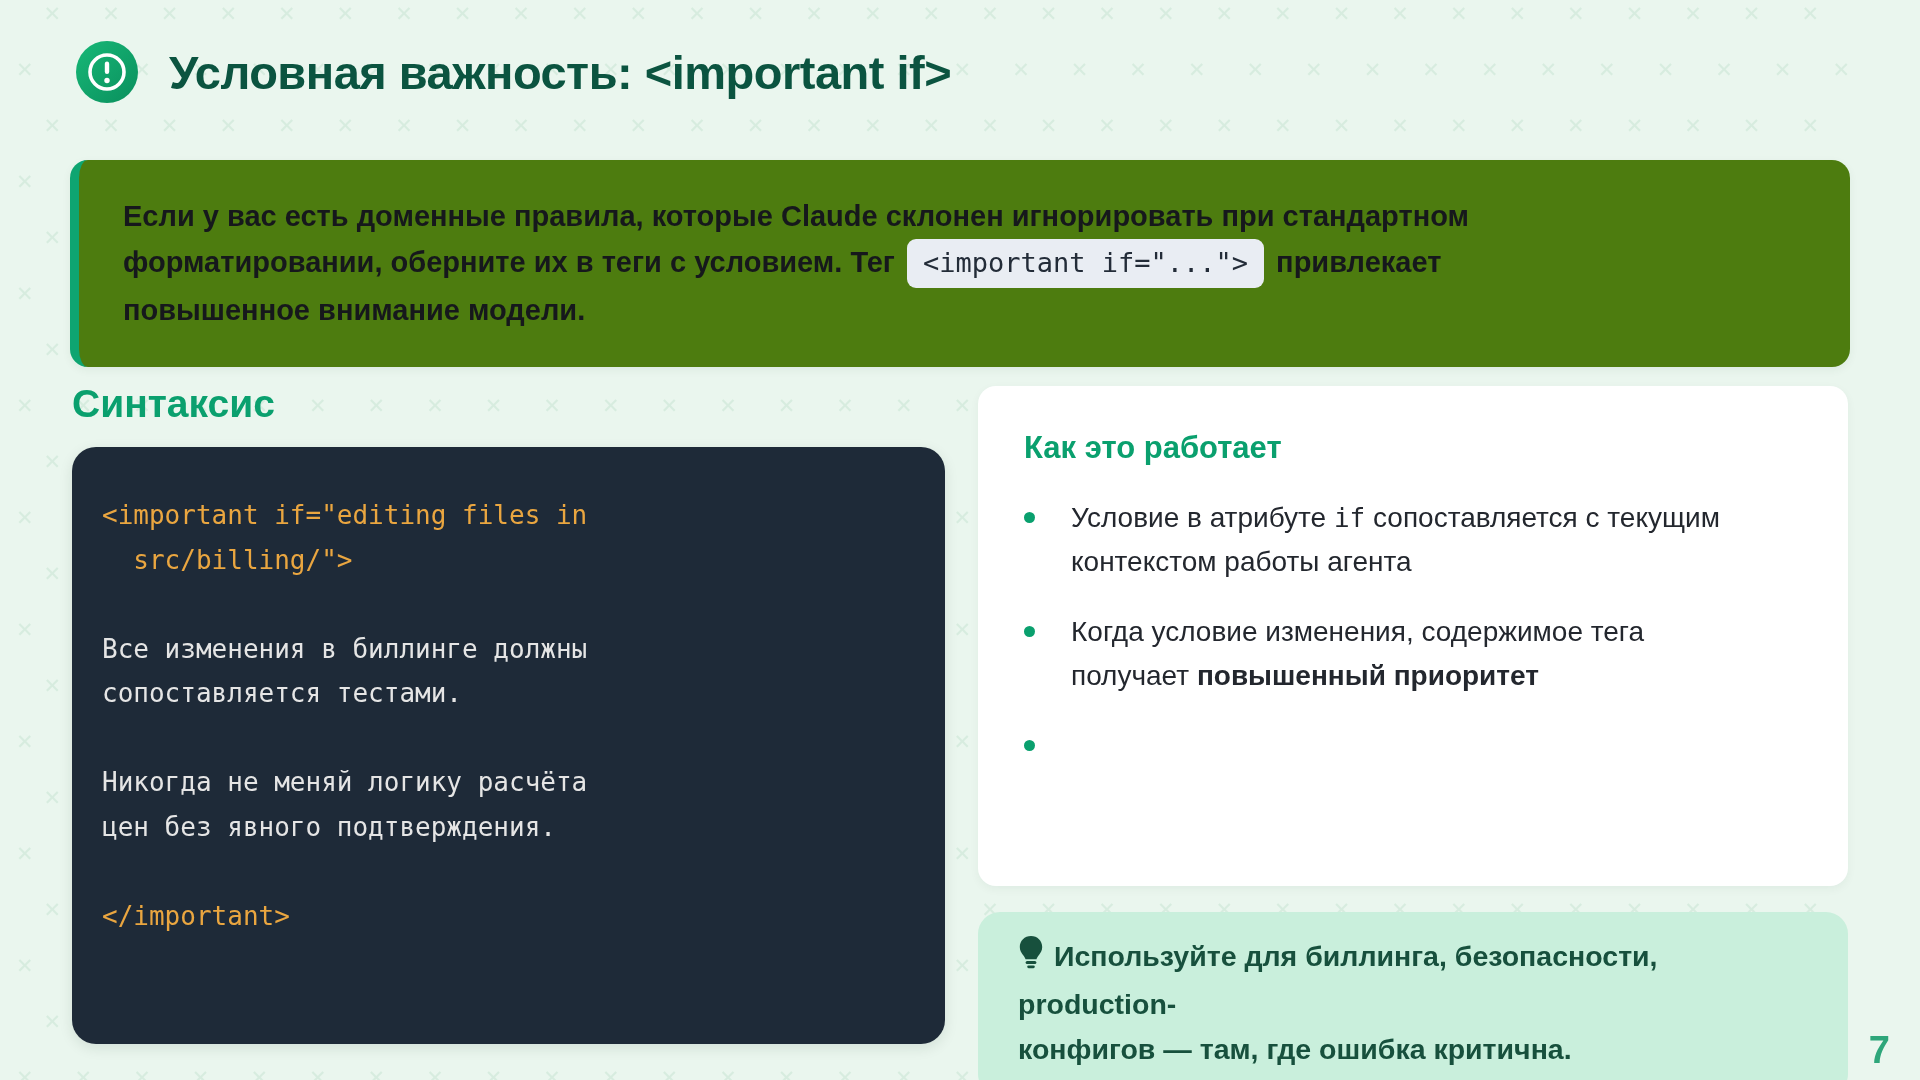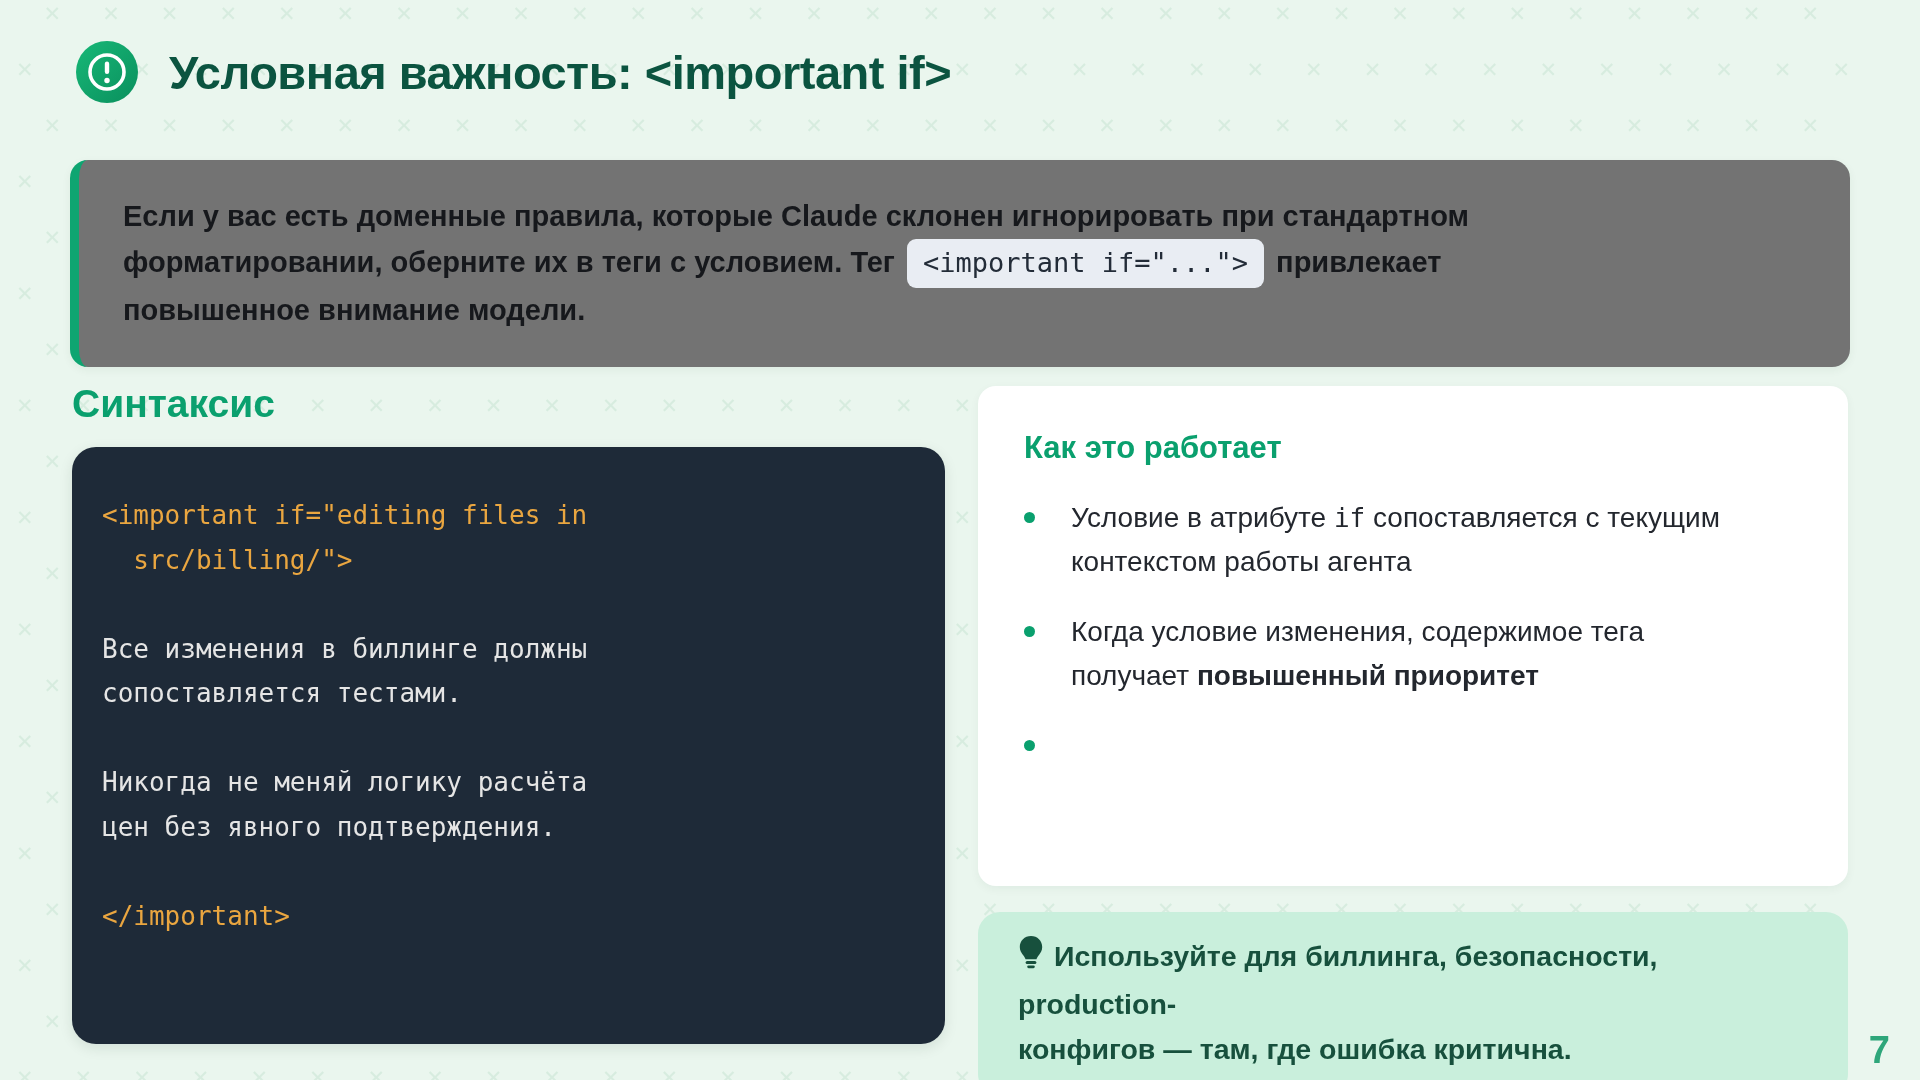--- a/index.html
+++ b/index.html
@@ -18,21 +18,21 @@
   .layer { position:absolute; z-index:1; }
 
   
   .header { left:75px; top:40px; display:flex; align-items:center; gap:30px; }
   .icon-badge { width:64px; height:64px; flex:none; }
   .page-title { font-size:47px; font-weight:800; color:#0b5440; letter-spacing:-0.5px; }
 
   
   .intro-card {
     left:70px; top:160px; width:1780px; min-height:204px;
-    background:#737373; border-radius:18px;
+    background:#4d7c0f; border-radius:18px;
     border-left:9px solid #0ea571;
     box-shadow:0 3px 10px rgba(10,60,40,0.06);
     padding:34px 48px 34px 44px;
   }
   .intro-text { font-size:29px; line-height:45px; font-weight:600; color:#16181c; white-space:pre-line; }
   .inline-code-chip {
     display:inline-block; background:#e9edf3; border-radius:9px;
     padding:1px 16px 3px 16px; margin:0 4px;
     font-family:"DejaVu Sans Mono","Liberation Mono",monospace;
     font-size:27px; font-weight:500; color:#232c38; white-space:pre;

